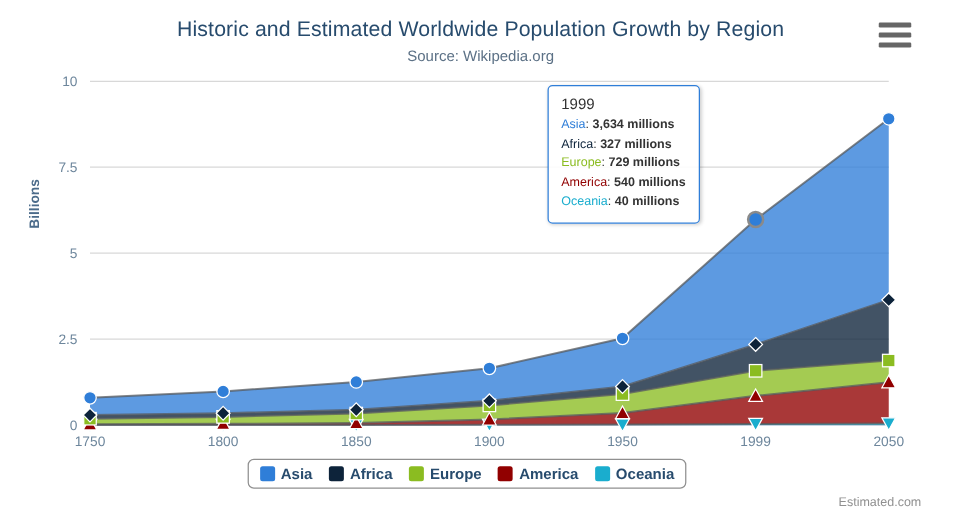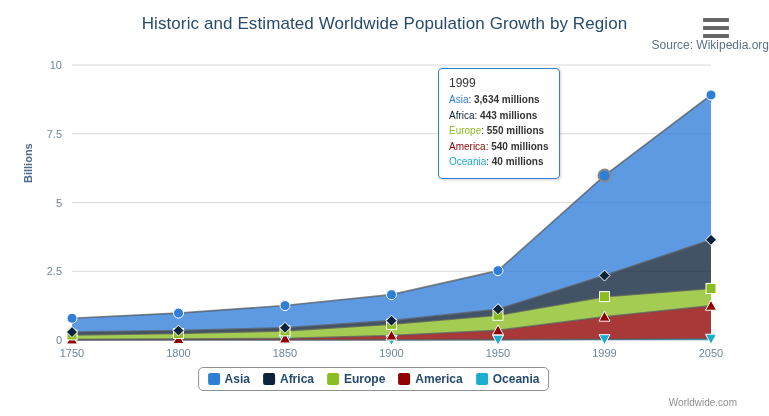--- a/index.html
+++ b/index.html
@@ -10,21 +10,21 @@
     color:#274b6d;
     overflow:hidden;
     position:relative;
   }
   #chart-root{position:absolute;left:0;top:0;width:747px;height:416px;}
   .ttl{
     position:absolute;left:0;top:14px;width:769px;text-align:center;
     font-size:17px;color:#274b6d;letter-spacing:0.1px;
   }
   .sub{
-    position:absolute;left:0;top:38px;width:769px;text-align:right;
+    position:absolute;left:0;top:38px;width:769px;text-align:center;
     font-size:12px;color:#5c7186;
   }
   .burger{
     position:absolute;right:18px;top:18px;width:26px;height:22px;
     cursor:pointer;
   }
   .burger span{
     display:block;height:4px;background:#666666;margin:0 0 4px 0;border-radius:1px;
   }
   .ylabel{
@@ -138,22 +138,22 @@
       <circle cx="498" cy="270.645" r="5" fill="#2f7ed8" stroke="#ffffff" stroke-width="1"></circle>
       <circle cx="604.5" cy="175.605" r="5" fill="#2f7ed8" stroke="#ffffff" stroke-width="1"></circle>
       <circle cx="711" cy="95.0025" r="5" fill="#2f7ed8" stroke="#ffffff" stroke-width="1"></circle>
       <circle cx="604.5" cy="175.605" r="6" fill="#2f7ed8" stroke="#8a8a8a" stroke-width="2"></circle>
     </svg>
 
   <div class="tip">
     <div class="tip-hdr">1999</div>
     <div id="tip-rows">
         <div class="tip-row"><span style="color: rgb(47, 126, 216);">Asia</span>:<b> 3,634 millions</b></div>
-        <div class="tip-row"><span style="color: rgb(13, 35, 58);">Africa</span>:<b> 443 millions</b></div>
-        <div class="tip-row"><span style="color: rgb(139, 188, 33);">Europe</span>:<b> 550 millions</b></div>
+        <div class="tip-row"><span style="color: rgb(13, 35, 58);">Africa</span>:<b> 327 millions</b></div>
+        <div class="tip-row"><span style="color: rgb(139, 188, 33);">Europe</span>:<b> 729 millions</b></div>
         <div class="tip-row"><span style="color: rgb(145, 0, 0);">America</span>:<b> 540 millions</b></div>
         <div class="tip-row"><span style="color: rgb(26, 173, 206);">Oceania</span>:<b> 40 millions</b></div>
       </div>
   </div>
 
   <div class="legend" id="legend">
       <div class="lg-item">
         <span class="lg-box" style="background: rgb(47, 126, 216);"></span>
         <span class="lg-txt">Asia</span>
       </div>
@@ -168,14 +168,14 @@
       <div class="lg-item">
         <span class="lg-box" style="background: rgb(145, 0, 0);"></span>
         <span class="lg-txt">America</span>
       </div>
       <div class="lg-item">
         <span class="lg-box" style="background: rgb(26, 173, 206);"></span>
         <span class="lg-txt">Oceania</span>
       </div>
     </div>
 
-  <div class="credit">Worldwide.com</div>
+  <div class="credit">Estimated.com</div>
 </div>
 
 </body></html>

